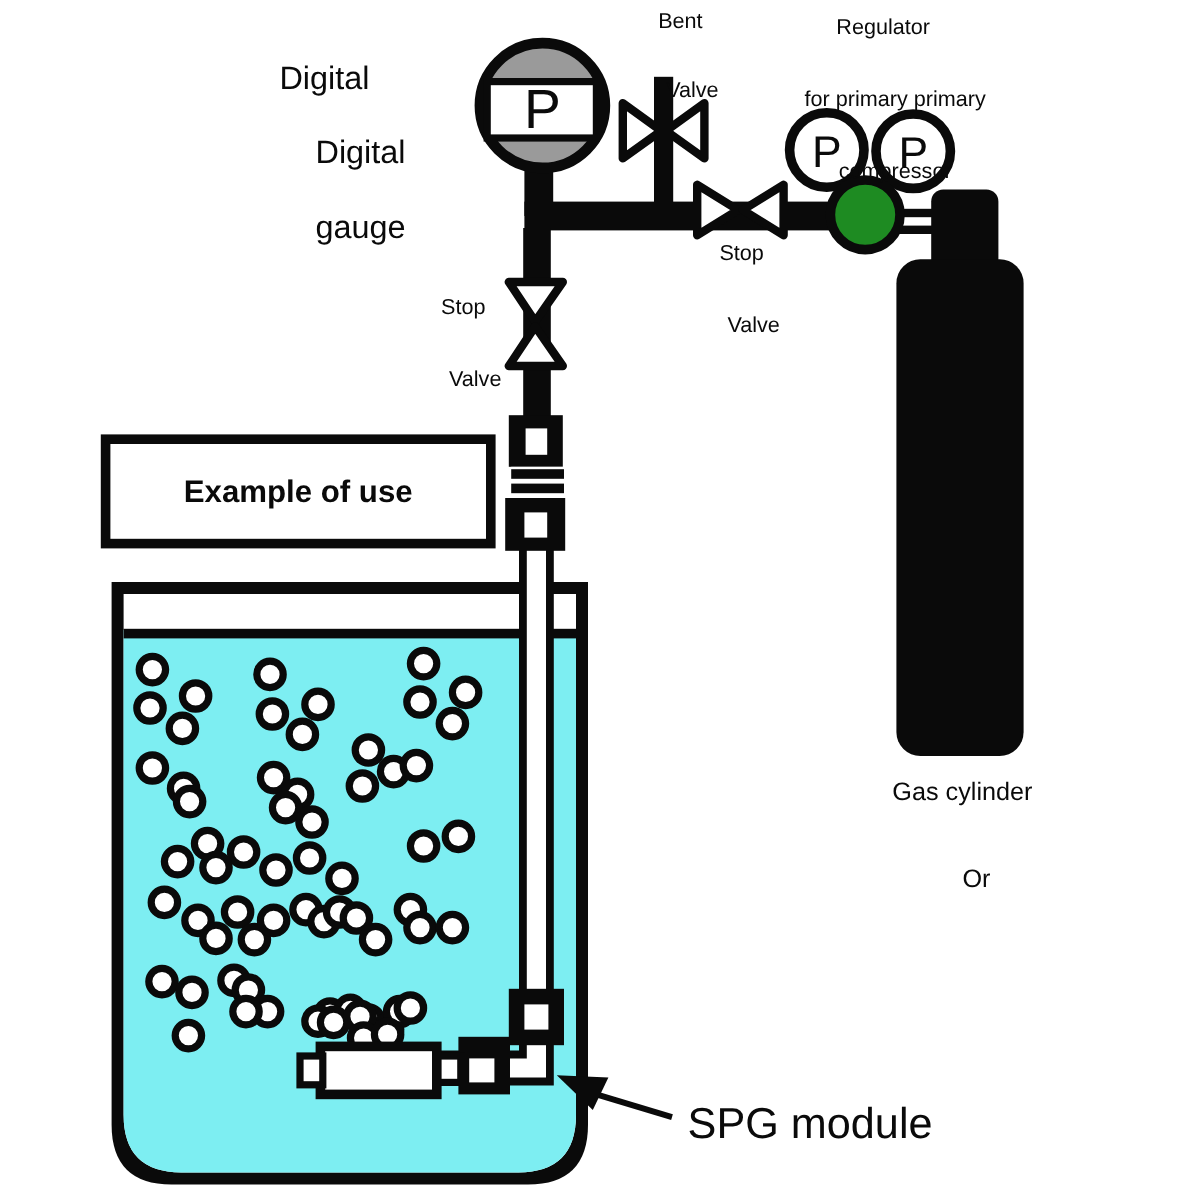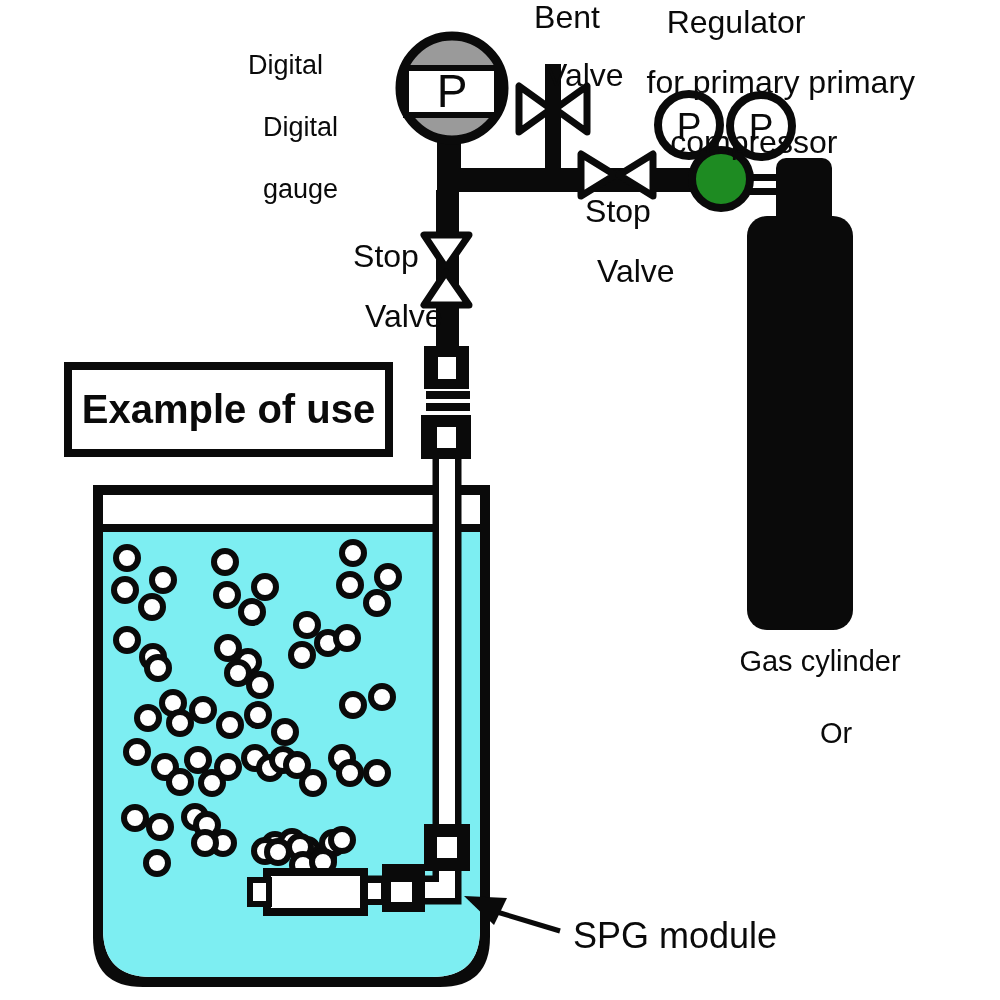--- a/index.html
+++ b/index.html
@@ -1,32 +1,32 @@
 <!DOCTYPE html>
 <html><head>
 <meta charset="utf-8">
 <style>
   html,body{margin:0;padding:0;background:#ffffff;}
   .stage{
     position:relative;width:1000px;height:1000px;background:#ffffff;
     font-family:"Liberation Sans", sans-serif;color:#0a0a0a;overflow:hidden;
   }
   .stage svg{position:absolute;left:0;top:0;}
-  .label{position:absolute;text-align:center;font-size:32px;line-height:30px;white-space:pre;}
-  .label-digital{right:662px;top:50px;text-align:center;line-height:31px;font-size:27px;}
+  .label{position:absolute;text-align:center;font-size:18px;line-height:30px;white-space:pre;}
+  .label-digital{right:662px;top:50px;text-align:left;line-height:31px;font-size:27px;}
   .label-bent{left:507px;top:3px;width:120px;line-height:29px;}
   .label-regulator{left:611px;top:7px;width:250px;}
   .label-stop-h{left:558px;top:196px;width:120px;}
   .label-stop-v{left:326px;top:241px;width:120px;}
-  .label-gas{left:700px;top:643px;width:240px;font-size:29px;line-height:36px;}
+  .label-gas{left:682px;top:643px;width:240px;font-size:21px;line-height:36px;}
   .label-spg{left:573px;top:916px;font-size:36px;line-height:40px;text-align:right;}
   .example-box{
-    position:absolute;left:64px;top:362px;width:329px;height:95px;box-sizing:border-box;
+    position:absolute;left:84px;top:362px;width:329px;height:95px;box-sizing:border-box;
     border:8px solid #0a0a0a;background:#ffffff;display:flex;align-items:center;justify-content:center;
-    font-size:40px;font-weight:bold;
+    font-size:26px;font-weight:bold;
   }
 </style>
 </head>
 <body>
 
 <div class="stage">
 
   <svg width="1000" height="1000" viewBox="0 0 1000 1000">
 
     <g>

